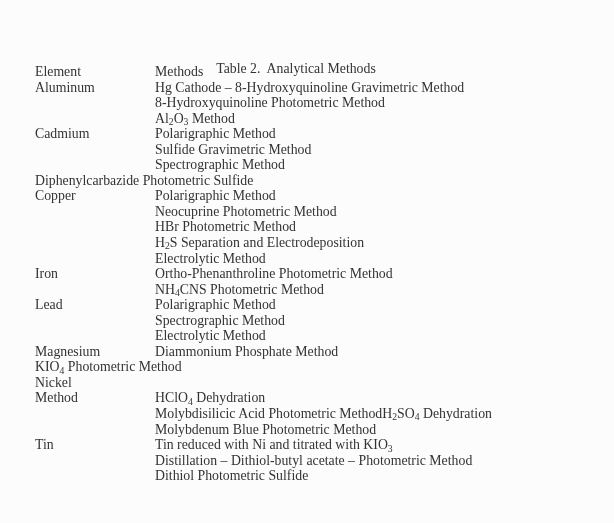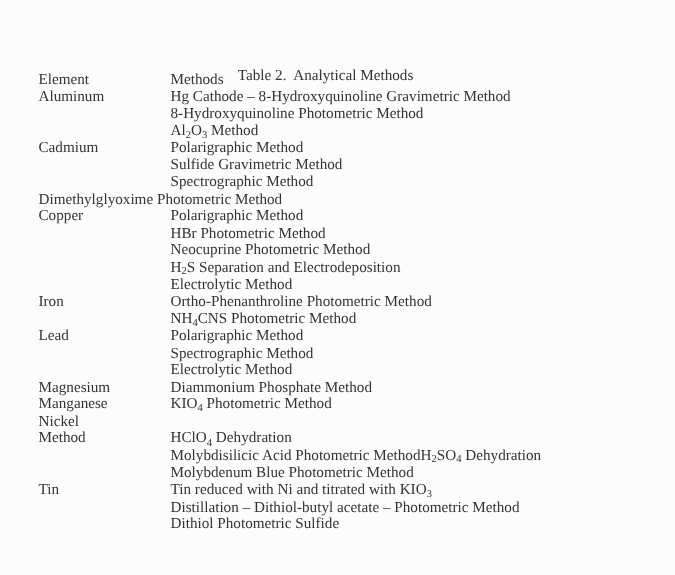--- a/index.html
+++ b/index.html
@@ -83,29 +83,29 @@
         <div class="row">
           <div class="cell-el line">Cadmium</div>
           <div class="cell-methods">
             <div class="line">Polarigraphic Method</div>
             <div class="line">Sulfide Gravimetric Method</div>
             <div class="line">Spectrographic Method</div>
           </div>
         </div>
         <div class="row">
           <div class="cell-methods">
-            <div class="line">Dimethylglyoxime Photometric Method</div>
+            <div class="line">Diphenylcarbazide Photometric Sulfide</div>
           </div>
         </div>
         <div class="row">
           <div class="cell-el line">Copper</div>
           <div class="cell-methods">
             <div class="line">Polarigraphic Method</div>
+            <div class="line">Neocuprine Photometric Method</div>
             <div class="line">HBr Photometric Method</div>
-            <div class="line">Neocuprine Photometric Method</div>
             <div class="line">H<sub>2</sub>S Separation and Electrodeposition</div>
             <div class="line">Electrolytic Method</div>
           </div>
         </div>
         <div class="row">
           <div class="cell-el line">Iron</div>
           <div class="cell-methods">
             <div class="line">Ortho-Phenanthroline Photometric Method</div>
             <div class="line">NH<sub>4</sub>CNS Photometric Method</div>
           </div>
@@ -118,21 +118,20 @@
             <div class="line">Electrolytic Method</div>
           </div>
         </div>
         <div class="row">
           <div class="cell-el line">Magnesium</div>
           <div class="cell-methods">
             <div class="line">Diammonium Phosphate Method</div>
           </div>
         </div>
         <div class="row">
-          <div class="cell-el line">Manganese</div>
           <div class="cell-methods">
             <div class="line">KIO<sub>4</sub> Photometric Method</div>
           </div>
         </div>
         <div class="row">
           <div class="cell-el line">Nickel</div>
         </div>
         <div class="row">
           <div class="cell-el line">Method</div>
           <div class="cell-methods">

